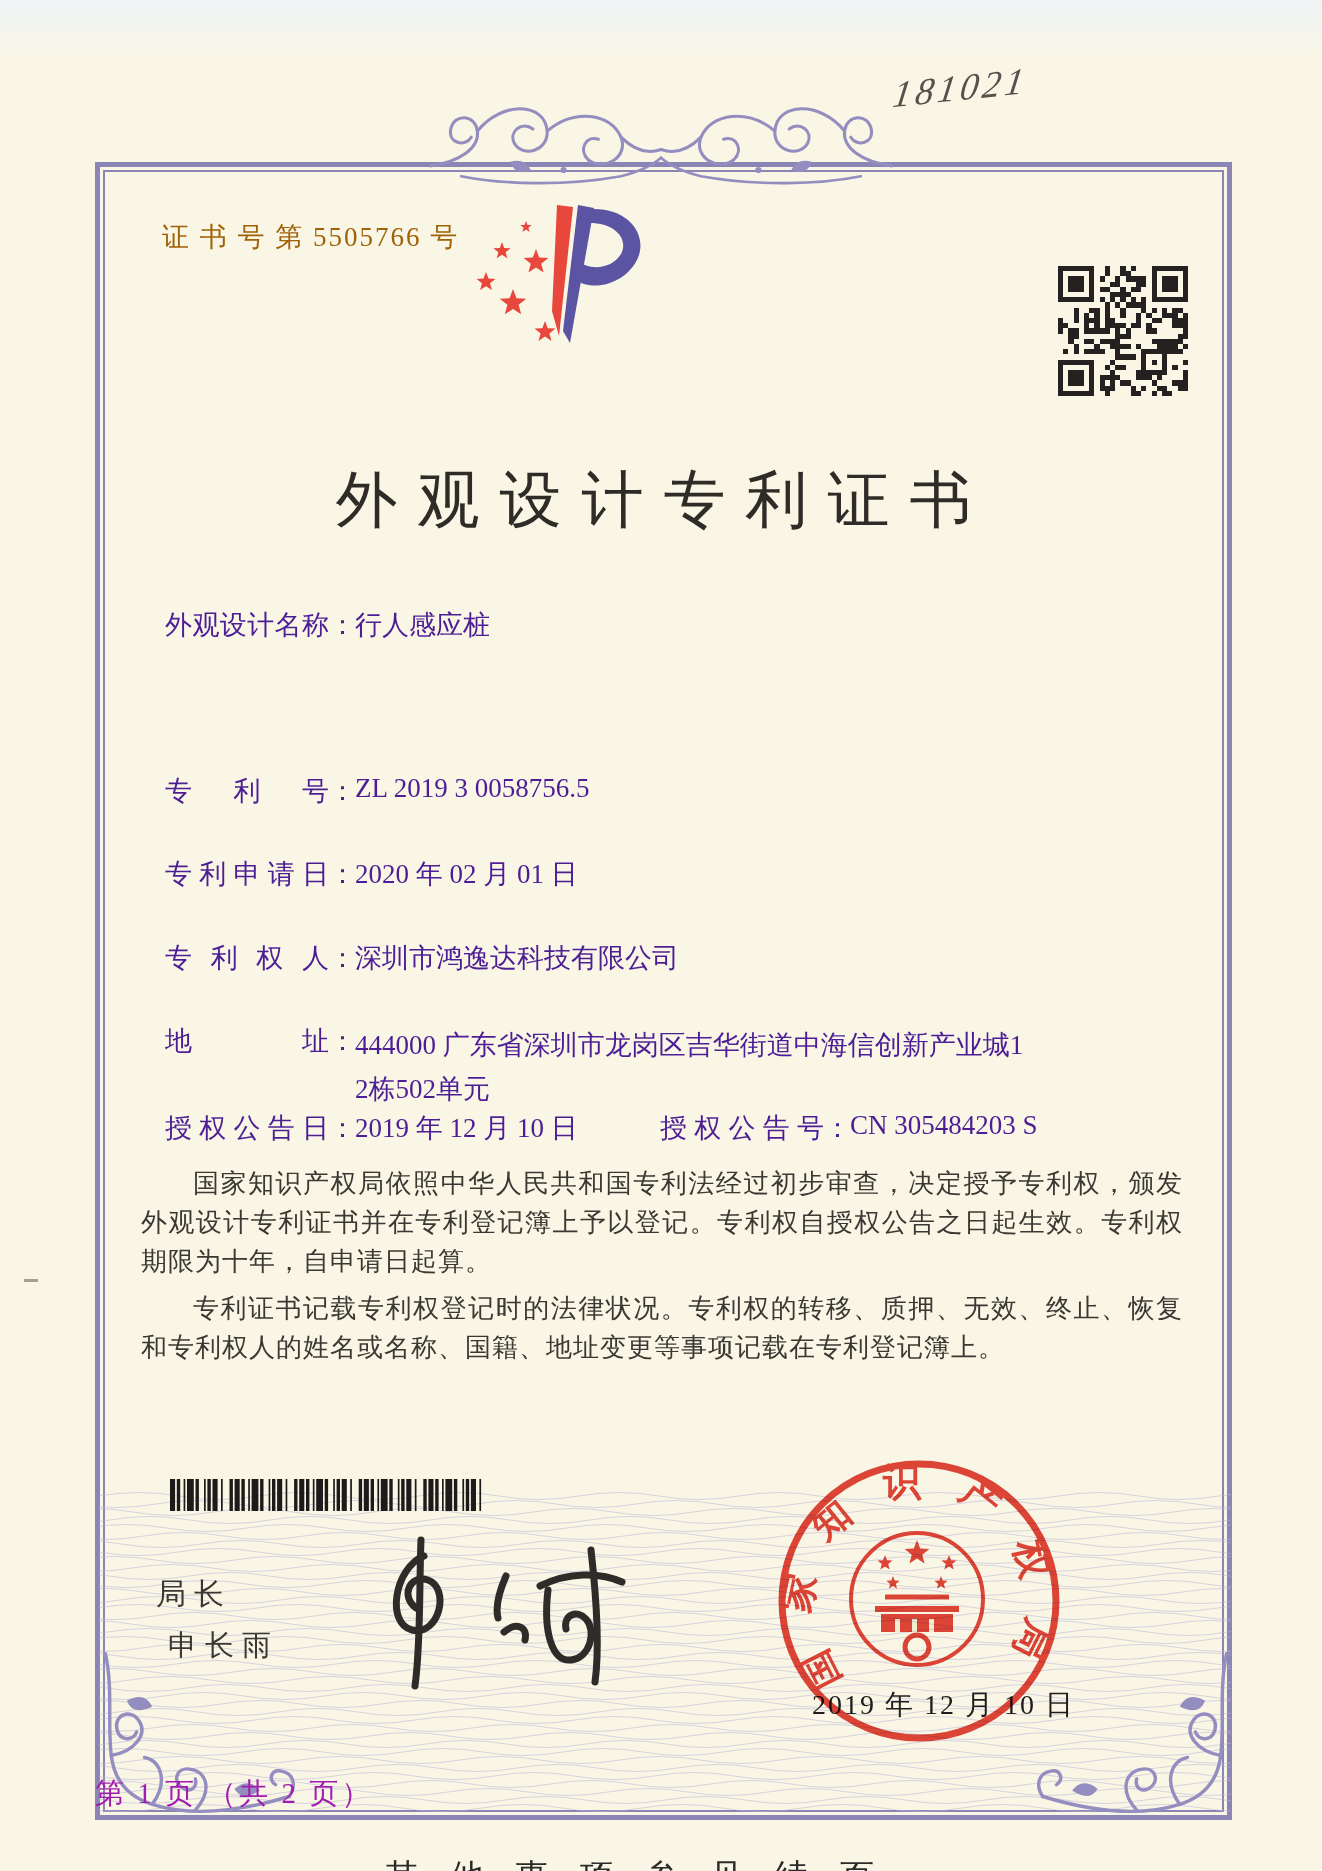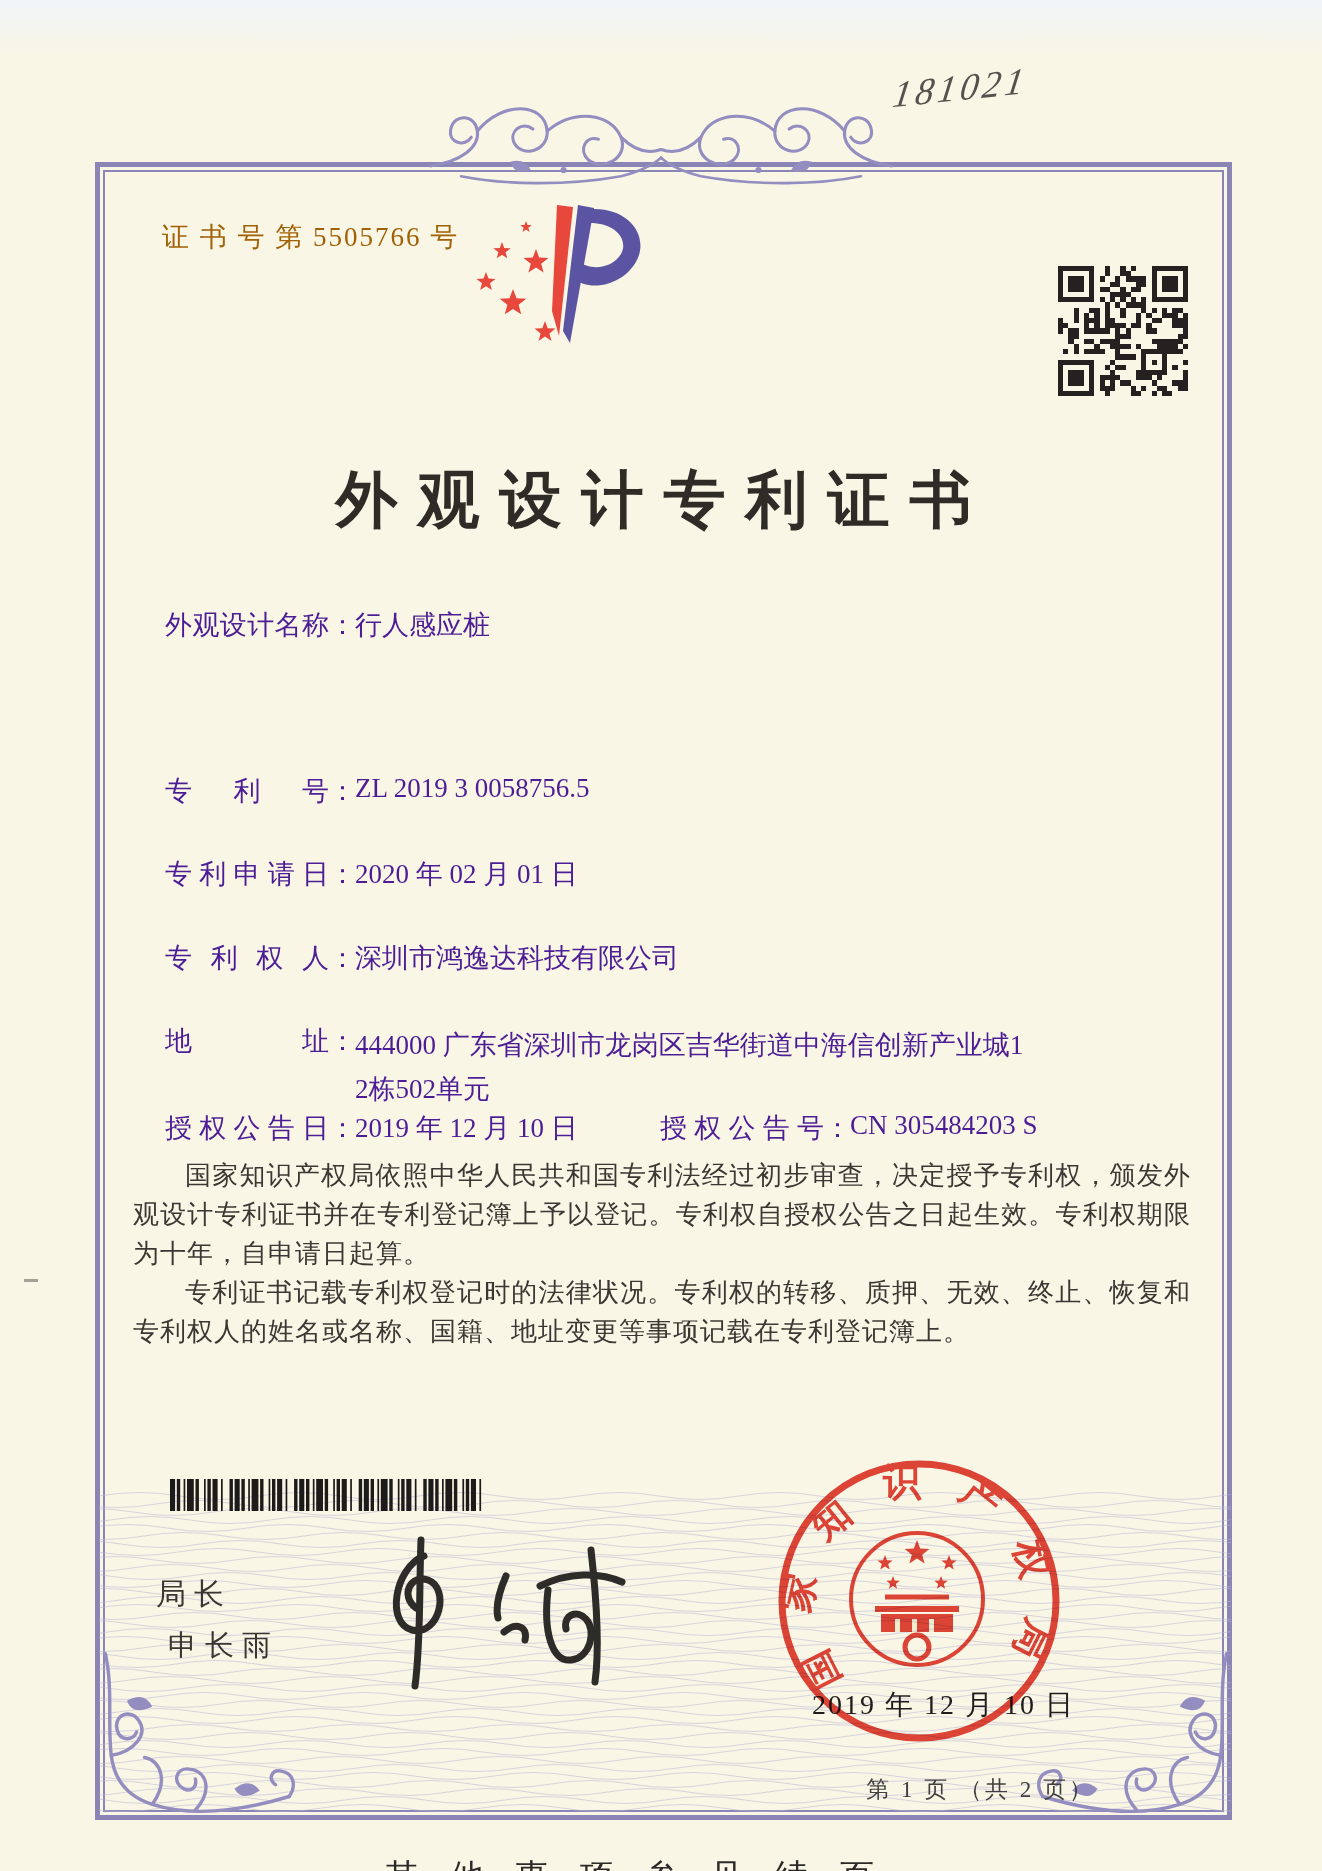--- a/index.html
+++ b/index.html
@@ -10,39 +10,39 @@
   
   #frame{position:absolute;left:95px;top:162px;width:1137px;height:1658px;
         border:5px solid #8b85b6;box-sizing:border-box}
   #frame:after{content:"";position:absolute;inset:3px;border:2px solid #8b85b6}
   .abs{position:absolute}
   
   #hand{left:893px;top:66px;font-size:37px;color:#55514d;font-style:italic;
         transform:rotate(-6deg) skewX(-14deg);letter-spacing:4px}
   #certno{left:162px;top:219px;font-size:27px;letter-spacing:2px;color:#a16207}
   #title{left:95px;top:458px;width:1137px;text-align:center;font-size:62px;
-        font-weight:700;letter-spacing:20px;color:#2f2c28}
+        font-weight:400;letter-spacing:20px;color:#2f2c28}
   .row{position:absolute;left:165px;font-size:27px;color:#4c1d95;white-space:nowrap}
   .flabel{display:inline-block;width:164px;text-align:justify;text-align-last:justify;
         -moz-text-align-last:justify;text-justify:inter-character;vertical-align:top}
   .fcolon{display:inline-block;width:26px;vertical-align:top}
   .fvalue{display:inline-block;vertical-align:top}
   #addr-lines{display:inline-block;vertical-align:top;line-height:44px;white-space:nowrap}
   #paras{left:133px;top:1156px;width:1058px;font-size:26px;line-height:39px;
         letter-spacing:1px;color:#3b3833;text-align:justify}
-  #paras p{margin:0;text-indent:2em}
+  #paras p{margin:8px;text-indent:2em}
   #waves{left:99px;top:1492px;z-index:1}
   #barcode{left:170px;top:1479px;z-index:2}
   #chief-title{left:156px;top:1574px;font-size:30px;letter-spacing:8px;z-index:2}
   #chief-name{left:168px;top:1626px;font-size:29px;letter-spacing:8px;z-index:2}
   #sig{left:358px;top:1534px;z-index:2}
   #seal{left:769px;top:1451px;z-index:3;mix-blend-mode:multiply;opacity:.94}
   #seal-date{left:812px;top:1686px;font-size:28px;letter-spacing:2px;color:#1e1d1b;z-index:2}
-  #footer-page{left:95px;top:1774px;width:1000px;text-align:right;font-size:23px;
-        letter-spacing:3px;color:#404040;z-index:2}
+  #footer-page{left:95px;top:1774px;width:1000px;text-align:left;font-size:29px;
+        letter-spacing:3px;color:#a21caf;z-index:2}
   #bottom-partial{left:385px;top:1854px;width:620px;height:17px;overflow:hidden;
         font-size:34px;letter-spacing:31px;color:#2b2a28}
   #margin-dash{left:24px;top:1279px;width:14px;height:3px;background:#6b6864;opacity:.6}
   #logo{left:466px;top:205px}
   #qr{left:1058px;top:266px}
   #ornament-top{left:420px;top:90px;z-index:2}
   .corner{z-index:2}
   #corner-right{transform:scaleX(-1)}
 </style>
 </head>

